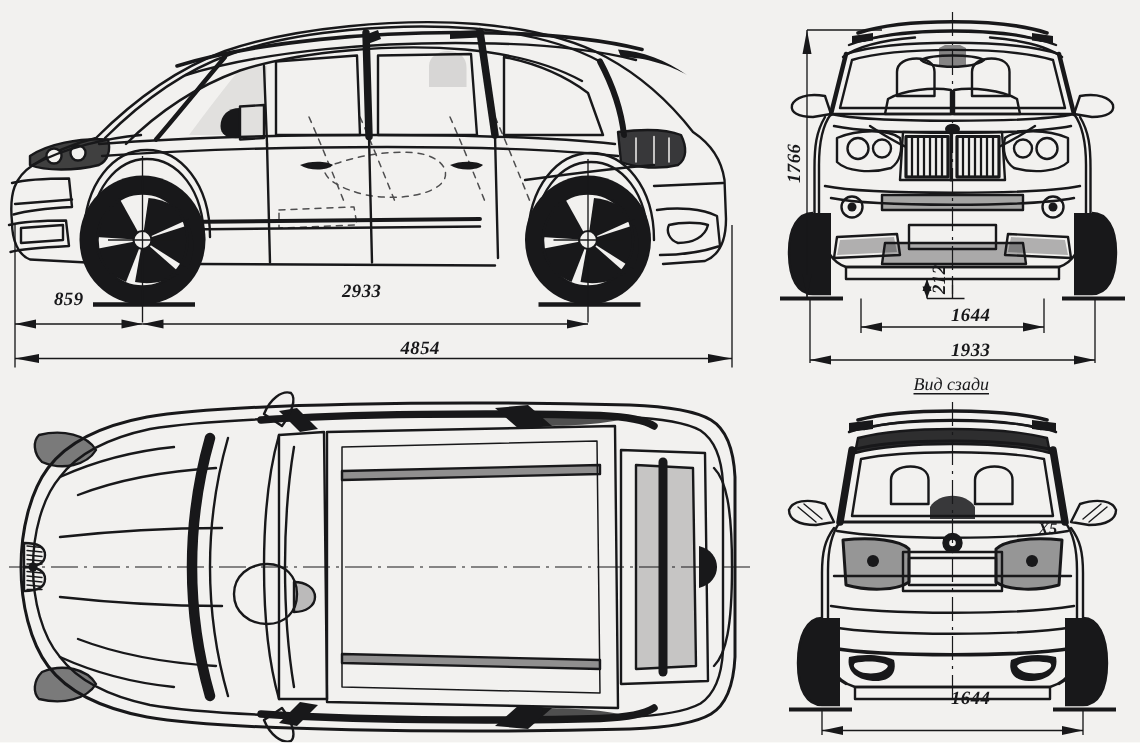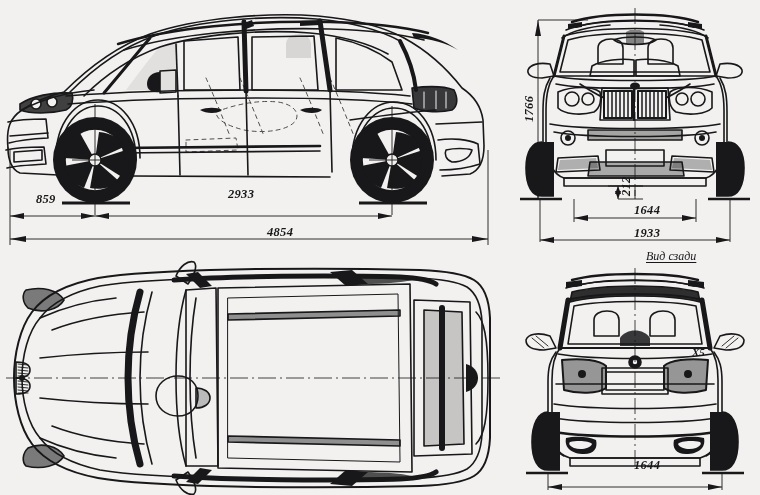--- a/index.html
+++ b/index.html
@@ -11,21 +11,21 @@
   }
   #sheet svg{position:absolute;left:0;top:0;}
   .dimtxt{
     position:absolute;font-family:"Liberation Serif",serif;
     font-style:italic;font-weight:700;color:#18181a;
     white-space:nowrap;letter-spacing:.3px;
   }
   .caption{
     position:absolute;font-family:"Liberation Serif",serif;
     font-style:italic;color:#18181a;white-space:nowrap;
-    text-decoration:underline;text-underline-offset:2px;margin-left:37px;
+    text-decoration:underline;text-underline-offset:2px;
   }
   .rot90{transform:rotate(-90deg);transform-origin:left top;}
 </style>
 </head>
 <body>
 
 <div id="sheet" style="background: rgb(242, 241, 239);">
 
   <svg width="510" height="250" viewBox="0 0 510 250" style="left:0px; top:0px;">
     <g fill="none" stroke="#18181a" stroke-width="1.6" stroke-linejoin="round" stroke-linecap="round">

